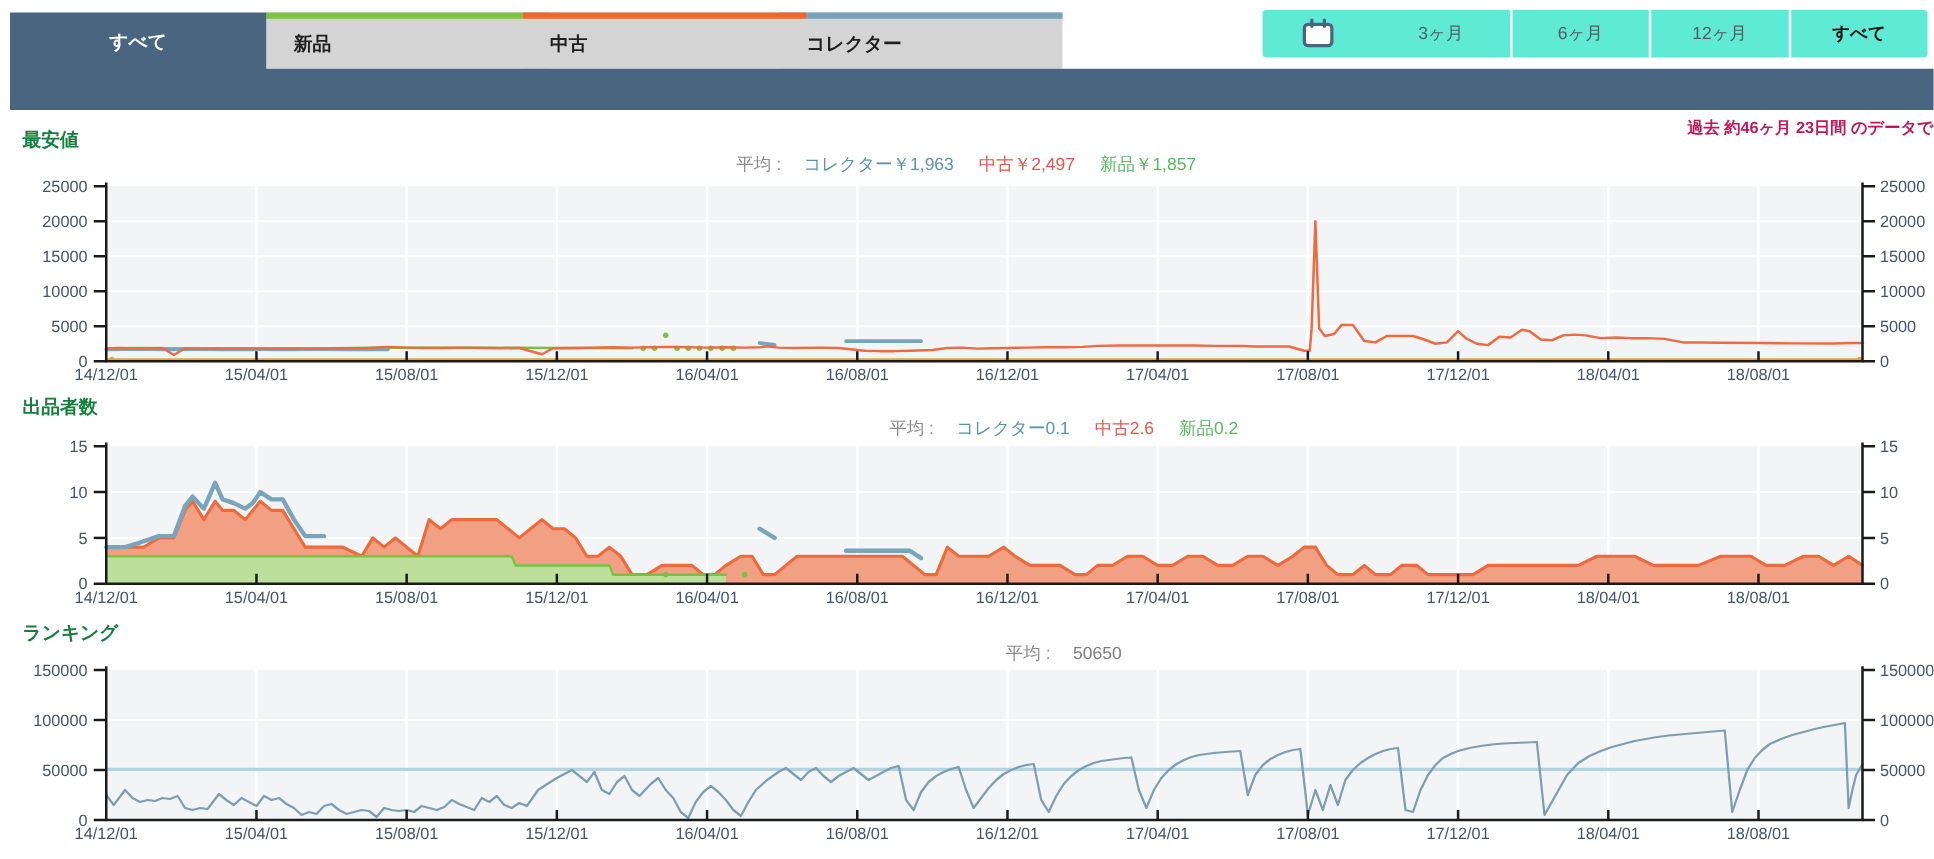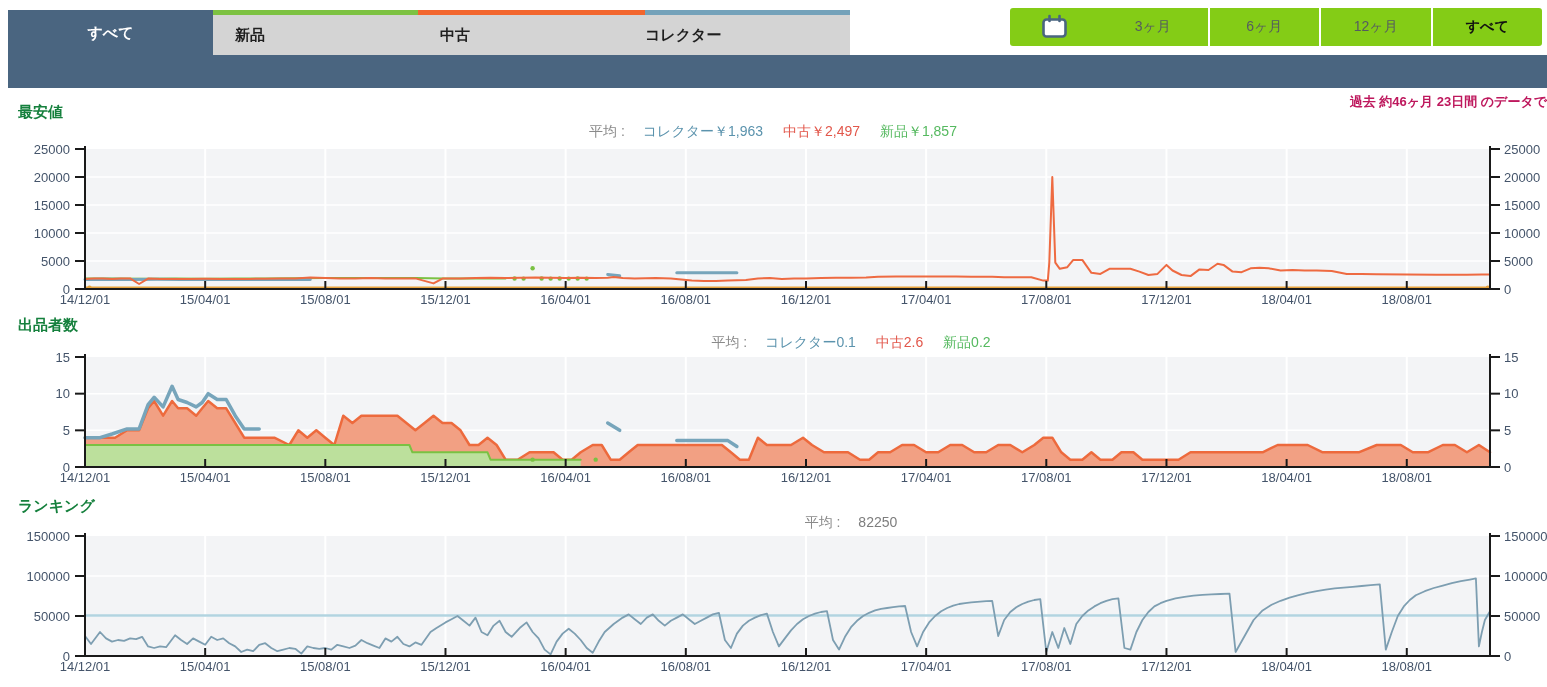--- a/index.html
+++ b/index.html
@@ -12,21 +12,21 @@
        display:flex;align-items:center;justify-content:flex-start;
        font-size:15px;font-weight:bold;color:#1f1f1f;border-top:5px solid transparent;cursor:pointer;padding-left:22px;}
   .tab.t1{left:213px;border-top-color:#7dc242;}
   .tab.t2{left:418px;border-top-color:#f2662e;}
   .tab.t3{left:623px;border-top-color:#74a2ba;}
   .tab-active{position:absolute;left:8px;top:10px;width:205px;height:78px;background:#4a6580;
        color:#ffffff;font-size:15px;font-weight:bold;display:flex;justify-content:center;
        align-items:flex-start;padding-top:14px;box-sizing:border-box;z-index:3;cursor:pointer;}
 
   
-  .controls{position:absolute;top:8px;left:1010px;width:532px;height:38px;background:#84cc16;
+  .controls{position:absolute;top:8px;left:1010px;width:532px;height:38px;background:#5eead4;
        border-radius:3px;display:flex;align-items:stretch;z-index:4;}
   .cal-btn{width:88px;display:flex;align-items:center;justify-content:center;cursor:pointer;}
   .range-btn{flex:1;display:flex;align-items:center;justify-content:center;font-size:14px;
        color:#555b60;cursor:pointer;border-left:2px solid #ffffff;}
   .range-btn.first{border-left:none;}
   .range-btn.active{font-weight:bold;color:#111111;}
 
   
   .subbar{position:absolute;left:8px;top:55px;width:1539px;height:33px;background:#4a6580;z-index:2;
        display:flex;align-items:center;}
@@ -262,21 +262,21 @@
       <text x="1166.4624759461192" y="130" text-anchor="middle" class="xtick">17/12/01</text>
       <line x1="1286.624973273466" y1="107" x2="1286.624973273466" y2="115" stroke="#1a1a1a" stroke-width="2"></line>
       <text x="1286.624973273466" y="130" text-anchor="middle" class="xtick">18/04/01</text>
       <line x1="1406.7874706008124" y1="107" x2="1406.7874706008124" y2="115" stroke="#1a1a1a" stroke-width="2"></line>
       <text x="1406.7874706008124" y="130" text-anchor="middle" class="xtick">18/08/01</text>
     </svg>
 
   <div class="sec-title" style="top:497px;">ランキング</div>
   <div class="avg-row" style="top:514px;left:160px;width:1390px;">
     <span class="lbl">平均 :</span>
-    <span class="avg-item c-plain">82250</span>
+    <span class="avg-item c-plain">50650</span>
   </div>
   <svg class="chart" style="top:531px;" width="1547" height="146">
       <rect x="85" y="5" width="1405" height="120" fill="#f3f4f6"></rect>
       <line x1="205.16249732734656" y1="5" x2="205.16249732734656" y2="125" stroke="#ffffff" stroke-width="2"></line>
       <line x1="325.3249946546931" y1="5" x2="325.3249946546931" y2="125" stroke="#ffffff" stroke-width="2"></line>
       <line x1="445.4874919820397" y1="5" x2="445.4874919820397" y2="125" stroke="#ffffff" stroke-width="2"></line>
       <line x1="565.6499893093862" y1="5" x2="565.6499893093862" y2="125" stroke="#ffffff" stroke-width="2"></line>
       <line x1="685.812486636733" y1="5" x2="685.812486636733" y2="125" stroke="#ffffff" stroke-width="2"></line>
       <line x1="805.9749839640795" y1="5" x2="805.9749839640795" y2="125" stroke="#ffffff" stroke-width="2"></line>
       <line x1="926.1374812914261" y1="5" x2="926.1374812914261" y2="125" stroke="#ffffff" stroke-width="2"></line>

